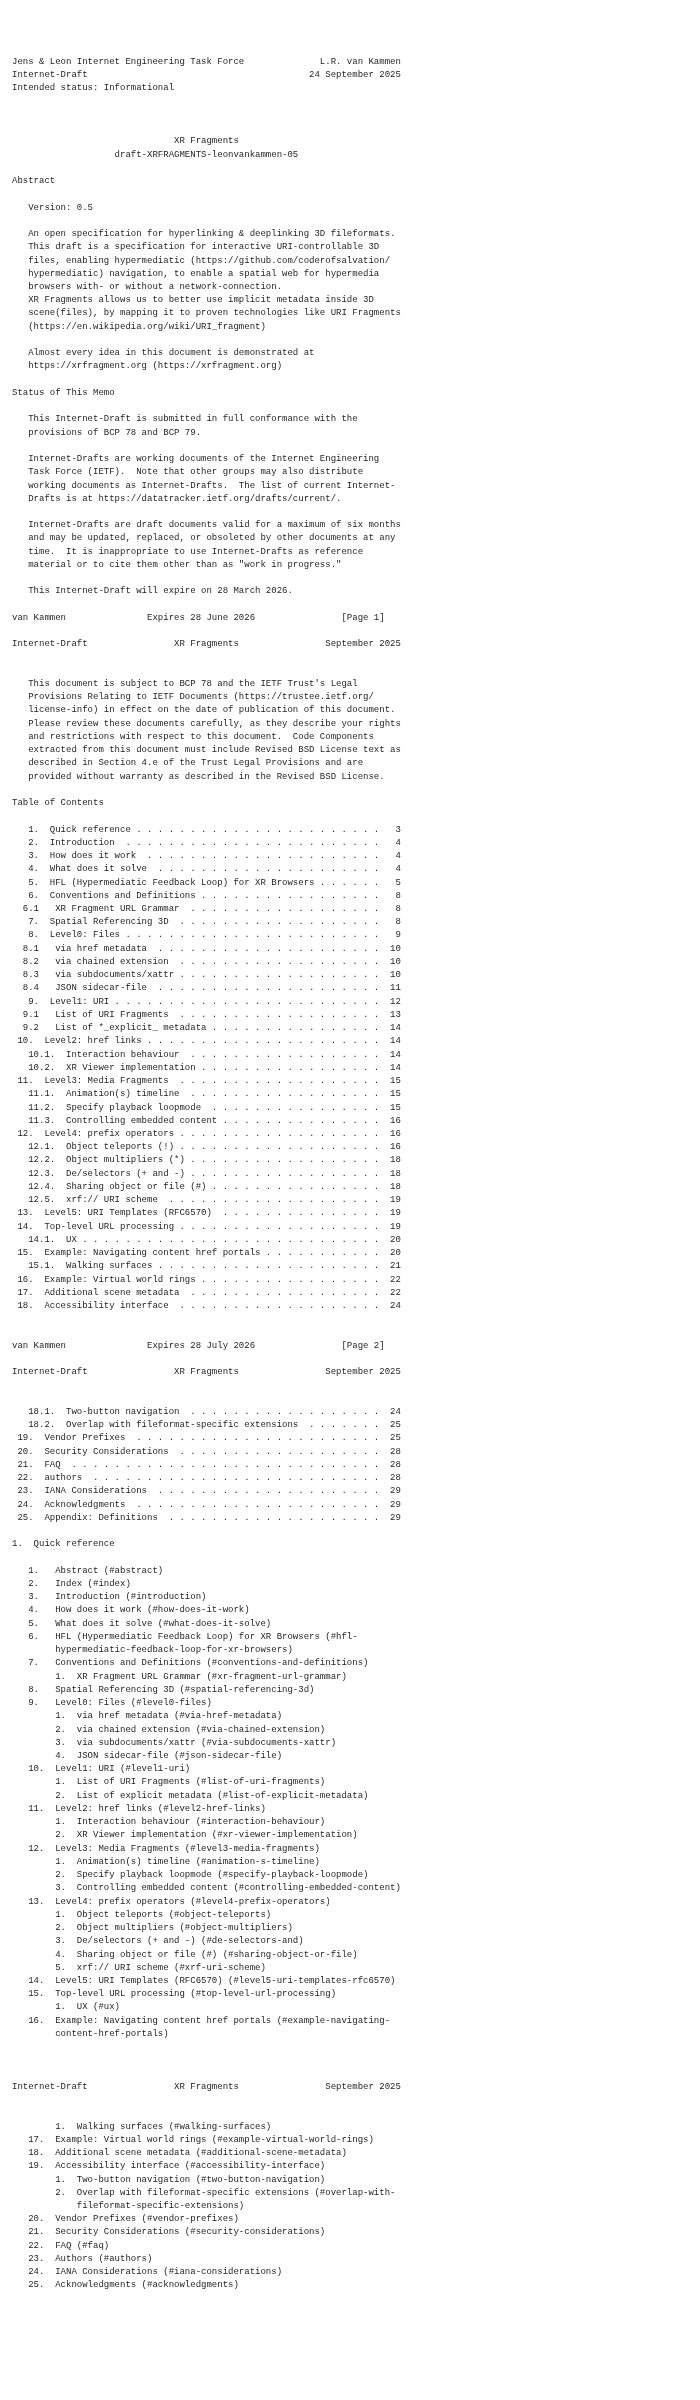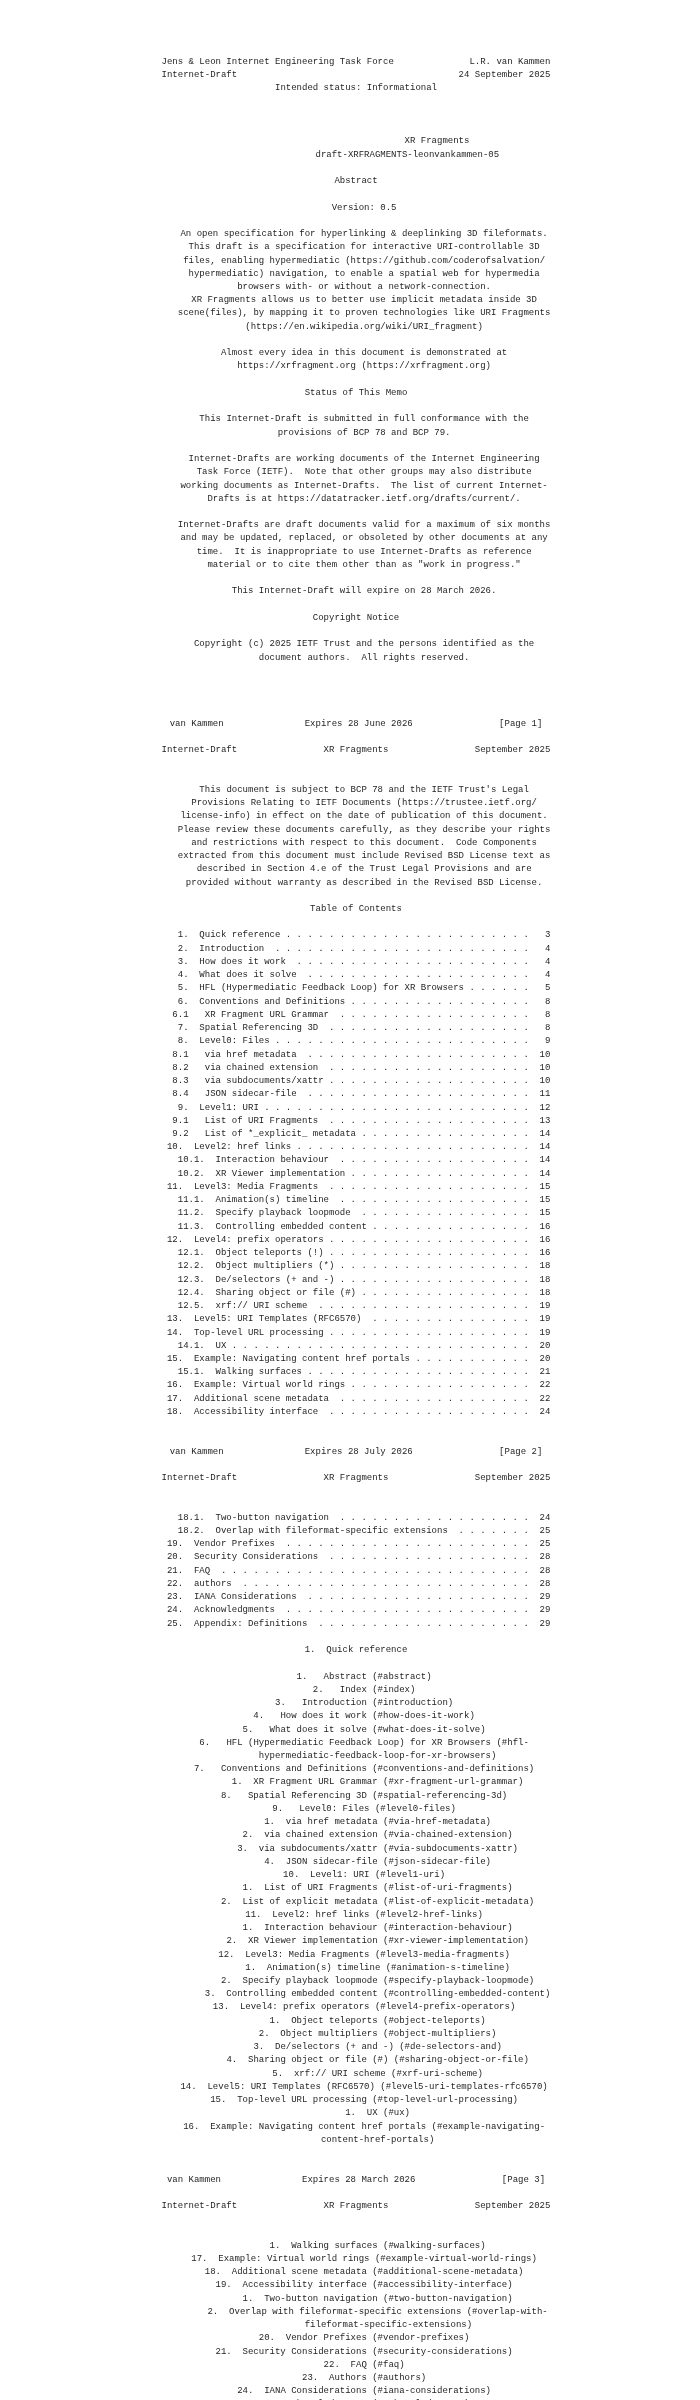--- a/index.html
+++ b/index.html
@@ -12,21 +12,20 @@
   .doc {
     box-sizing: border-box;
     width: 700px;
     height: 2400px;
     padding: 56px 0 0 12px;
     overflow: hidden;
     font-family: "Liberation Mono", "DejaVu Sans Mono", monospace;
     font-size: 9px;
     line-height: 13.23px;
     color: #1f1f1f;
-    text-align: center;
   }
   .doc pre {
     margin: 0;
     padding: 0;
     font-family: inherit;
     font-size: inherit;
     line-height: inherit;
     color: inherit;
     white-space: pre;
   }
@@ -69,28 +68,20 @@
    Task Force (IETF).  Note that other groups may also distribute
    working documents as Internet-Drafts.  The list of current Internet-
    Drafts is at https://datatracker.ietf.org/drafts/current/.
  
    Internet-Drafts are draft documents valid for a maximum of six months
    and may be updated, replaced, or obsoleted by other documents at any
    time.  It is inappropriate to use Internet-Drafts as reference
    material or to cite them other than as "work in progress."
  
    This Internet-Draft will expire on 28 March 2026.
- </pre>
-  <pre>Copyright Notice
- 
-   Copyright (c) 2025 IETF Trust and the persons identified as the
-   document authors.  All rights reserved.
- 
- 
- 
  </pre>
   <pre>van Kammen               Expires 28 June 2026                [Page 1]</pre>
   <pre> 
 Internet-Draft                XR Fragments                September 2025
  
  </pre>
   <pre>   This document is subject to BCP 78 and the IETF Trust's Legal
    Provisions Relating to IETF Documents (https://trustee.ietf.org/
    license-info) in effect on the date of publication of this document.
    Please review these documents carefully, as they describe your rights
@@ -188,21 +179,20 @@
         3.  De/selectors (+ and -) (#de-selectors-and)
         4.  Sharing object or file (#) (#sharing-object-or-file)
         5.  xrf:// URI scheme (#xrf-uri-scheme)
    14.  Level5: URI Templates (RFC6570) (#level5-uri-templates-rfc6570)
    15.  Top-level URL processing (#top-level-url-processing)
         1.  UX (#ux)
    16.  Example: Navigating content href portals (#example-navigating-
         content-href-portals)
  
  </pre>
-  <pre>van Kammen               Expires 28 March 2026                [Page 3]</pre>
   <pre> 
 Internet-Draft                XR Fragments                September 2025
  
  </pre>
   <pre>        1.  Walking surfaces (#walking-surfaces)
    17.  Example: Virtual world rings (#example-virtual-world-rings)
    18.  Additional scene metadata (#additional-scene-metadata)
    19.  Accessibility interface (#accessibility-interface)
         1.  Two-button navigation (#two-button-navigation)
         2.  Overlap with fileformat-specific extensions (#overlap-with-

